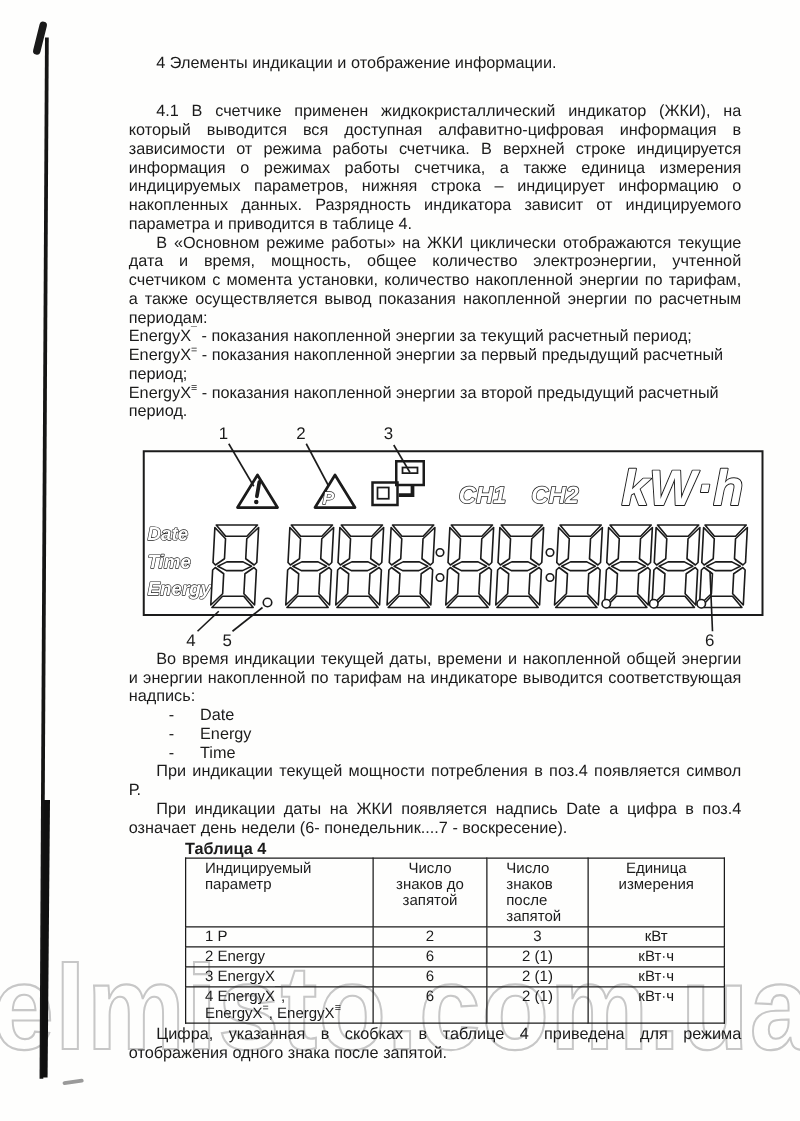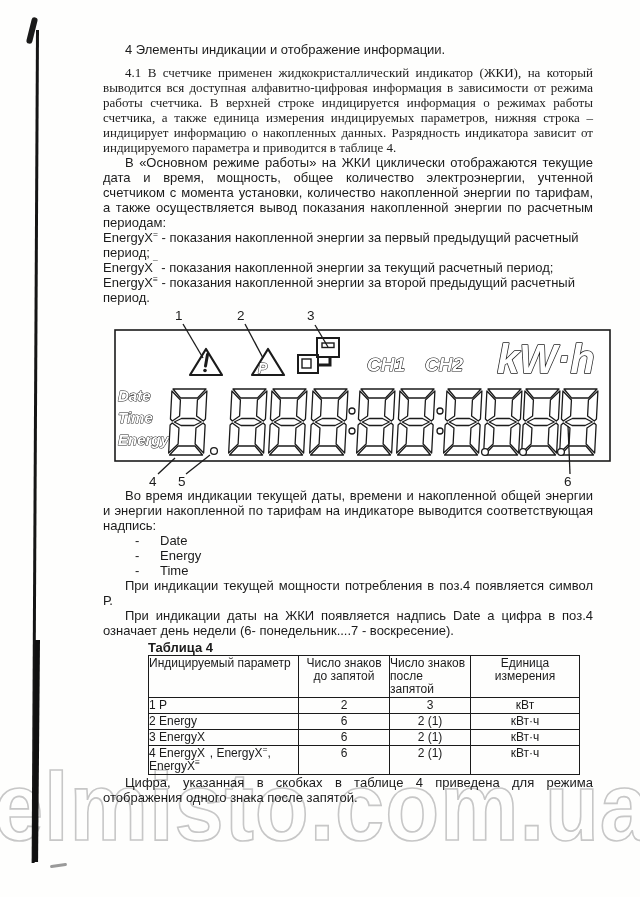--- a/index.html
+++ b/index.html
@@ -18,47 +18,47 @@
   .scan-line2{position:absolute;left:35px;top:640px;width:4.5px;height:222px;background:#101010;transform:rotate(0.5deg);transform-origin:top center;z-index:3;}
   .scan-blob{position:absolute;left:29px;top:17px;width:6px;height:27px;background:#1a1a1a;border-radius:3px;transform:rotate(14deg);z-index:3;}
   .scan-dash{position:absolute;left:50px;top:864px;width:17px;height:3px;background:#9a9a9a;border-radius:2px;transform:rotate(-8deg);z-index:3;}
   .content{
     position:absolute;left:103px;top:42px;width:490px;z-index:2;
     font-size:13px;line-height:15px;
   }
   p{margin:0;}
   .just{text-align:justify;}
   .ind{text-indent:22px;}
-  .mt8{margin-top:8px;font-family:Liberation Serif, serif;}
+  .mt8{margin-top:24px;}
   .dash-item{margin-left:32px;}
   .dash{display:inline-block;width:25px;}
   .diagram{position:relative;height:182px;margin-left:-3px;margin-top:1px;}
   .tcap{margin-left:45px;margin-top:2px;font-weight:bold;}
   table{border-collapse:collapse;margin-left:45px;table-layout:fixed;width:431px;font-size:12px;line-height:13px;}
-  th,td{border:1.6px solid #1b1b1b;padding:1px 0;font-weight:normal;text-align:center;vertical-align:top;}
+  th,td{border:1.6px solid #1b1b1b;padding:1px 15px;font-weight:normal;text-align:center;vertical-align:top;}
   th.left,td.left{text-align:left;}
   .mk,sup.mk{font-size:8.5px;vertical-align:5.5px;line-height:0;}
 </style>
 </head>
 <body>
 
 <div class="watermark">elmisto.com.ua</div>
 <div class="scan-line"></div>
 <div class="scan-line2"></div>
 <div class="scan-blob"></div>
 <div class="scan-dash"></div>
 
 <div class="content">
   <p class="ind">4 Элементы индикации и отображение информации.</p>
 
   <p class="ind just mt8">4.1 В счетчике применен жидкокристаллический индикатор (ЖКИ), на который выводится вся доступная алфавитно-цифровая информация в зависимости от режима работы счетчика. В верхней строке индицируется информация о режимах работы счетчика, а также единица измерения индицируемых параметров, нижняя строка – индицирует информацию о накопленных данных. Разрядность индикатора зависит от индицируемого параметра и приводится в  таблице 4.</p>
   <p class="ind just">В «Основном режиме работы» на ЖКИ циклически отображаются текущие дата и время, мощность, общее количество электроэнергии, учтенной счетчиком с момента установки, количество накопленной энергии по тарифам, а также осуществляется вывод показания накопленной энергии по расчетным периодам:</p>
 
+  <p>EnergyX<sup class="mk">¯</sup> - показания накопленной энергии за текущий расчетный период;</p>
   <p>EnergyX<sup class="mk">=</sup> - показания накопленной энергии за первый предыдущий расчетный период;</p>
-  <p>EnergyX<sup class="mk">¯</sup> - показания накопленной энергии за текущий расчетный период;</p>
   <p>EnergyX<sup class="mk">≡</sup> - показания накопленной энергии за второй предыдущий расчетный период.</p>
 
   <div class="diagram">
     <div id="lcd-holder"><svg width="520" height="182" viewBox="0 0 520 182" xmlns="http://www.w3.org/2000/svg">
           <rect x="15" y="24" width="495" height="131" fill="#ffffff" stroke="#1b1b1b" stroke-width="1.6"></rect>
           <text x="75" y="14" font-family="Liberation Sans, sans-serif" font-size="13.5" fill="#1b1b1b">1</text>
           <text x="137" y="14" font-family="Liberation Sans, sans-serif" font-size="13.5" fill="#1b1b1b">2</text>
           <text x="207" y="14" font-family="Liberation Sans, sans-serif" font-size="13.5" fill="#1b1b1b">3</text>
           <line x1="83" y1="18" x2="103" y2="52" stroke="#1b1b1b" stroke-width="1.3"></line>
           <line x1="145" y1="18" x2="163" y2="52" stroke="#1b1b1b" stroke-width="1.3"></line>

